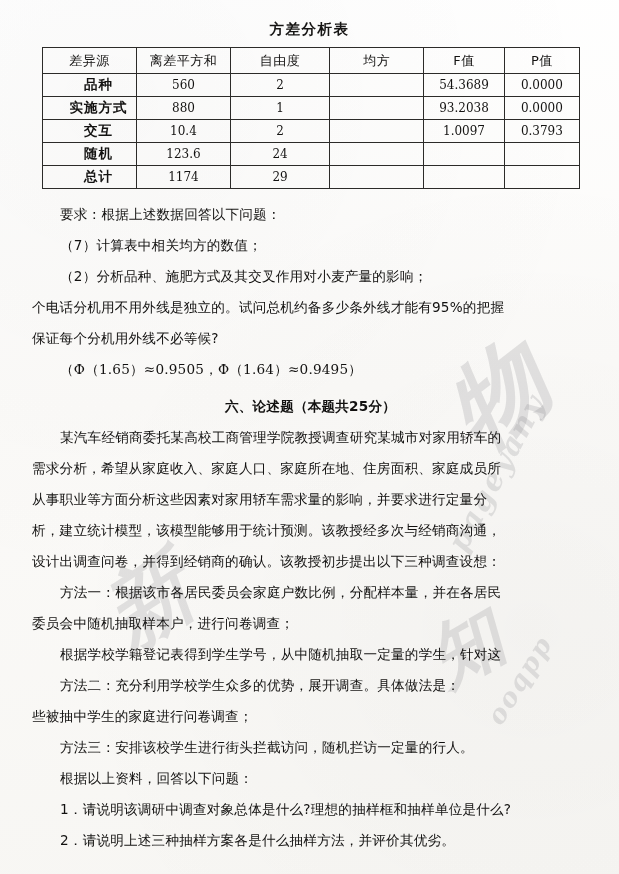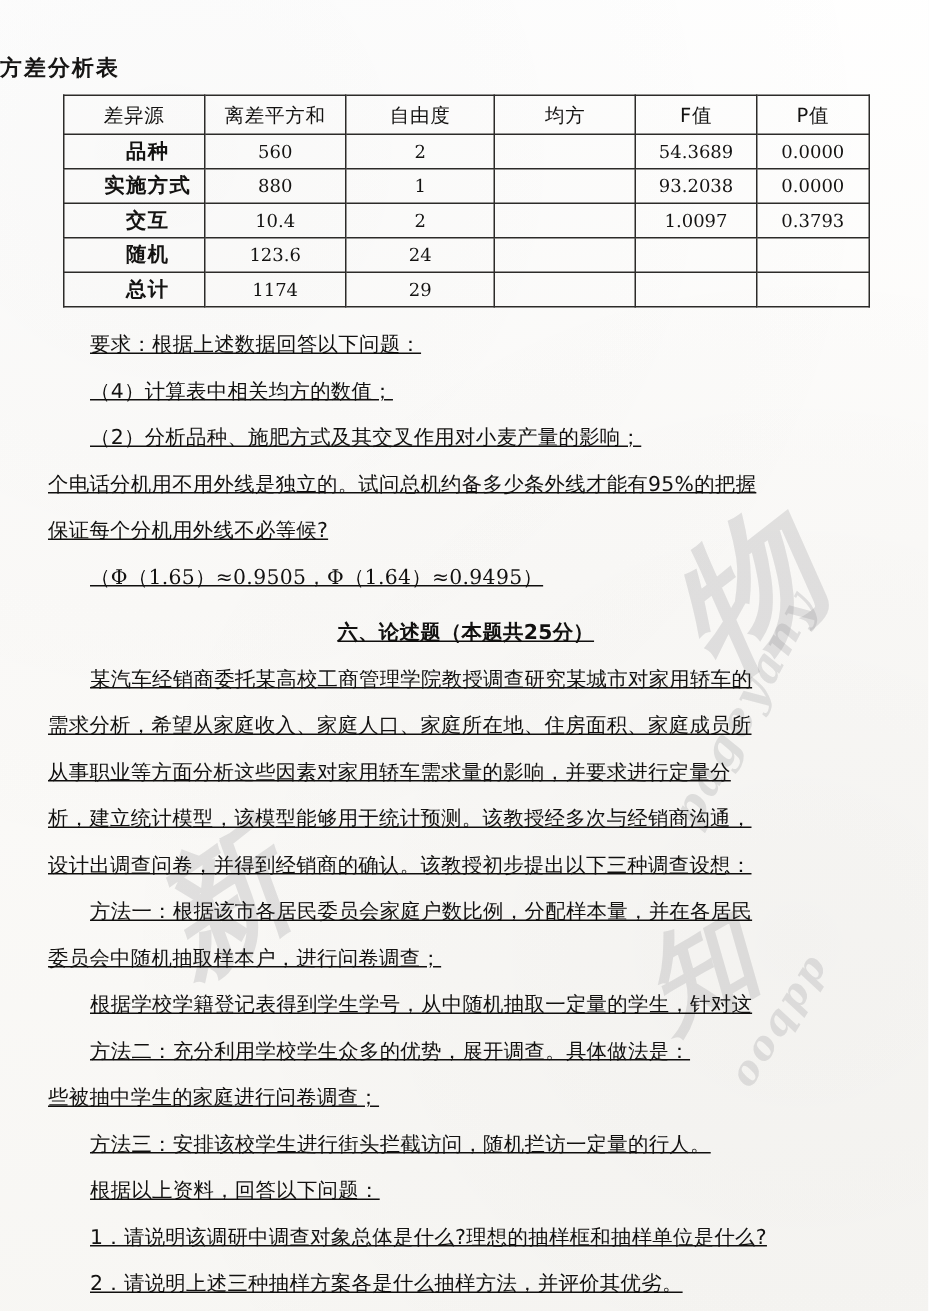--- a/index.html
+++ b/index.html
@@ -49,24 +49,25 @@
   .wm-d { top: 600px; left: 430px; font-size: 72px; transform: rotate(-30deg); }
   .wm-e { top: 665px; left: 470px; font-size: 26px; transform: rotate(-58deg); letter-spacing: 2px; }
 
   #content {
     position: relative;
     z-index: 2;
   }
 
   
   #doc-title {
+    text-align: center;
     font-size: 14.5px;
     font-weight: 600;
     letter-spacing: 1.5px;
-    padding-top: 36px;
+    padding-top: 20px;
     padding-bottom: 8px;
     font-family: "DejaVu Sans", "Liberation Sans", sans-serif;
     color: #161514;
   }
 
   
   #anova-table-wrap {
     margin: 0 39px 0 42px;
   }
   table.anova {
@@ -103,21 +104,20 @@
   .col-src   { width: 17.5%; }
   .col-ss    { width: 17.5%; }
   .col-df    { width: 18.5%; }
   .col-ms    { width: 17.5%; }
   .col-f     { width: 15%; }
   .col-p     { width: 14%; }
 
   
   .body-block {
     margin: 0 30px 0 32px;
-    text-decoration: underline;
   }
   p.line {
     margin: 0;
     font-size: 13.6px;
     line-height: 31px;
     letter-spacing: 0.2px;
     color: #121110;
     white-space: nowrap;
     font-family: "DejaVu Sans", "Liberation Sans", sans-serif;
   }
@@ -210,21 +210,21 @@
             <td class="num"></td>
           </tr>
         </tbody>
       </table>
     </div>
 
     <div class="spacer-10"></div>
 
     <div class="body-block">
       <p class="line indent2">要求：根据上述数据回答以下问题：</p>
-      <p class="line indent2">（4）计算表中相关均方的数值；</p>
+      <p class="line indent2">（7）计算表中相关均方的数值；</p>
       <p class="line indent2">（2）分析品种、施肥方式及其交叉作用对小麦产量的影响；</p>
     </div>
 
     <div class="body-block">
       <p class="line">个电话分机用不用外线是独立的。试问总机约备多少条外线才能有95%的把握</p>
       <p class="line">保证每个分机用外线不必等候?</p>
       <p class="line indent2 serifnum">（Φ（1.65）≈0.9505，Φ（1.64）≈0.9495）</p>
     </div>
 
     <div class="spacer-6"></div>

